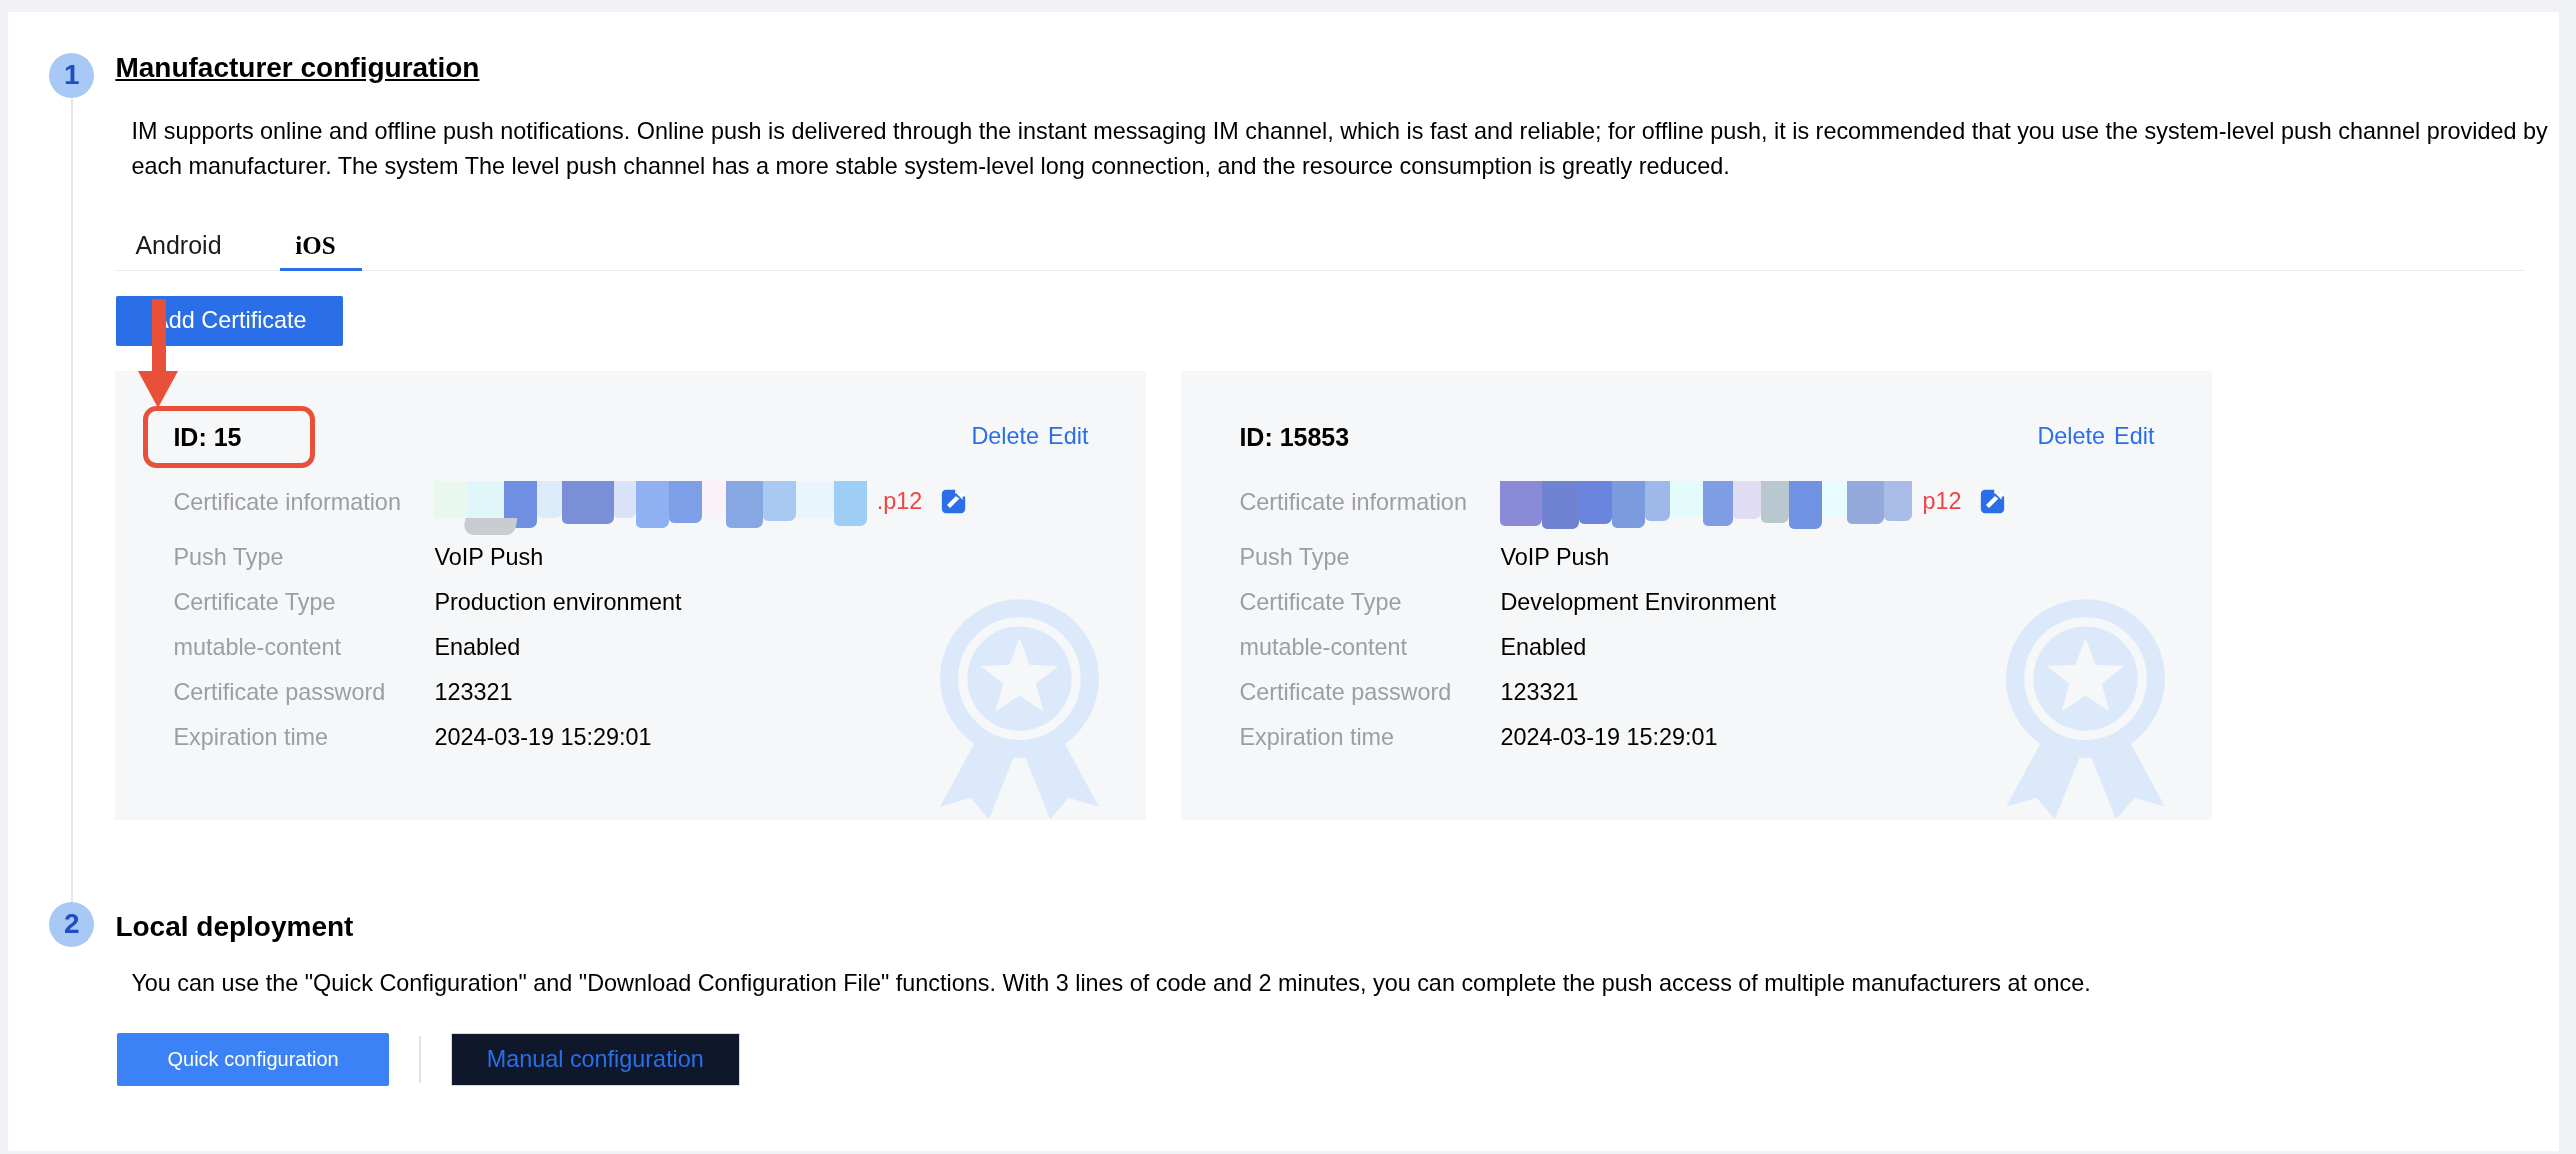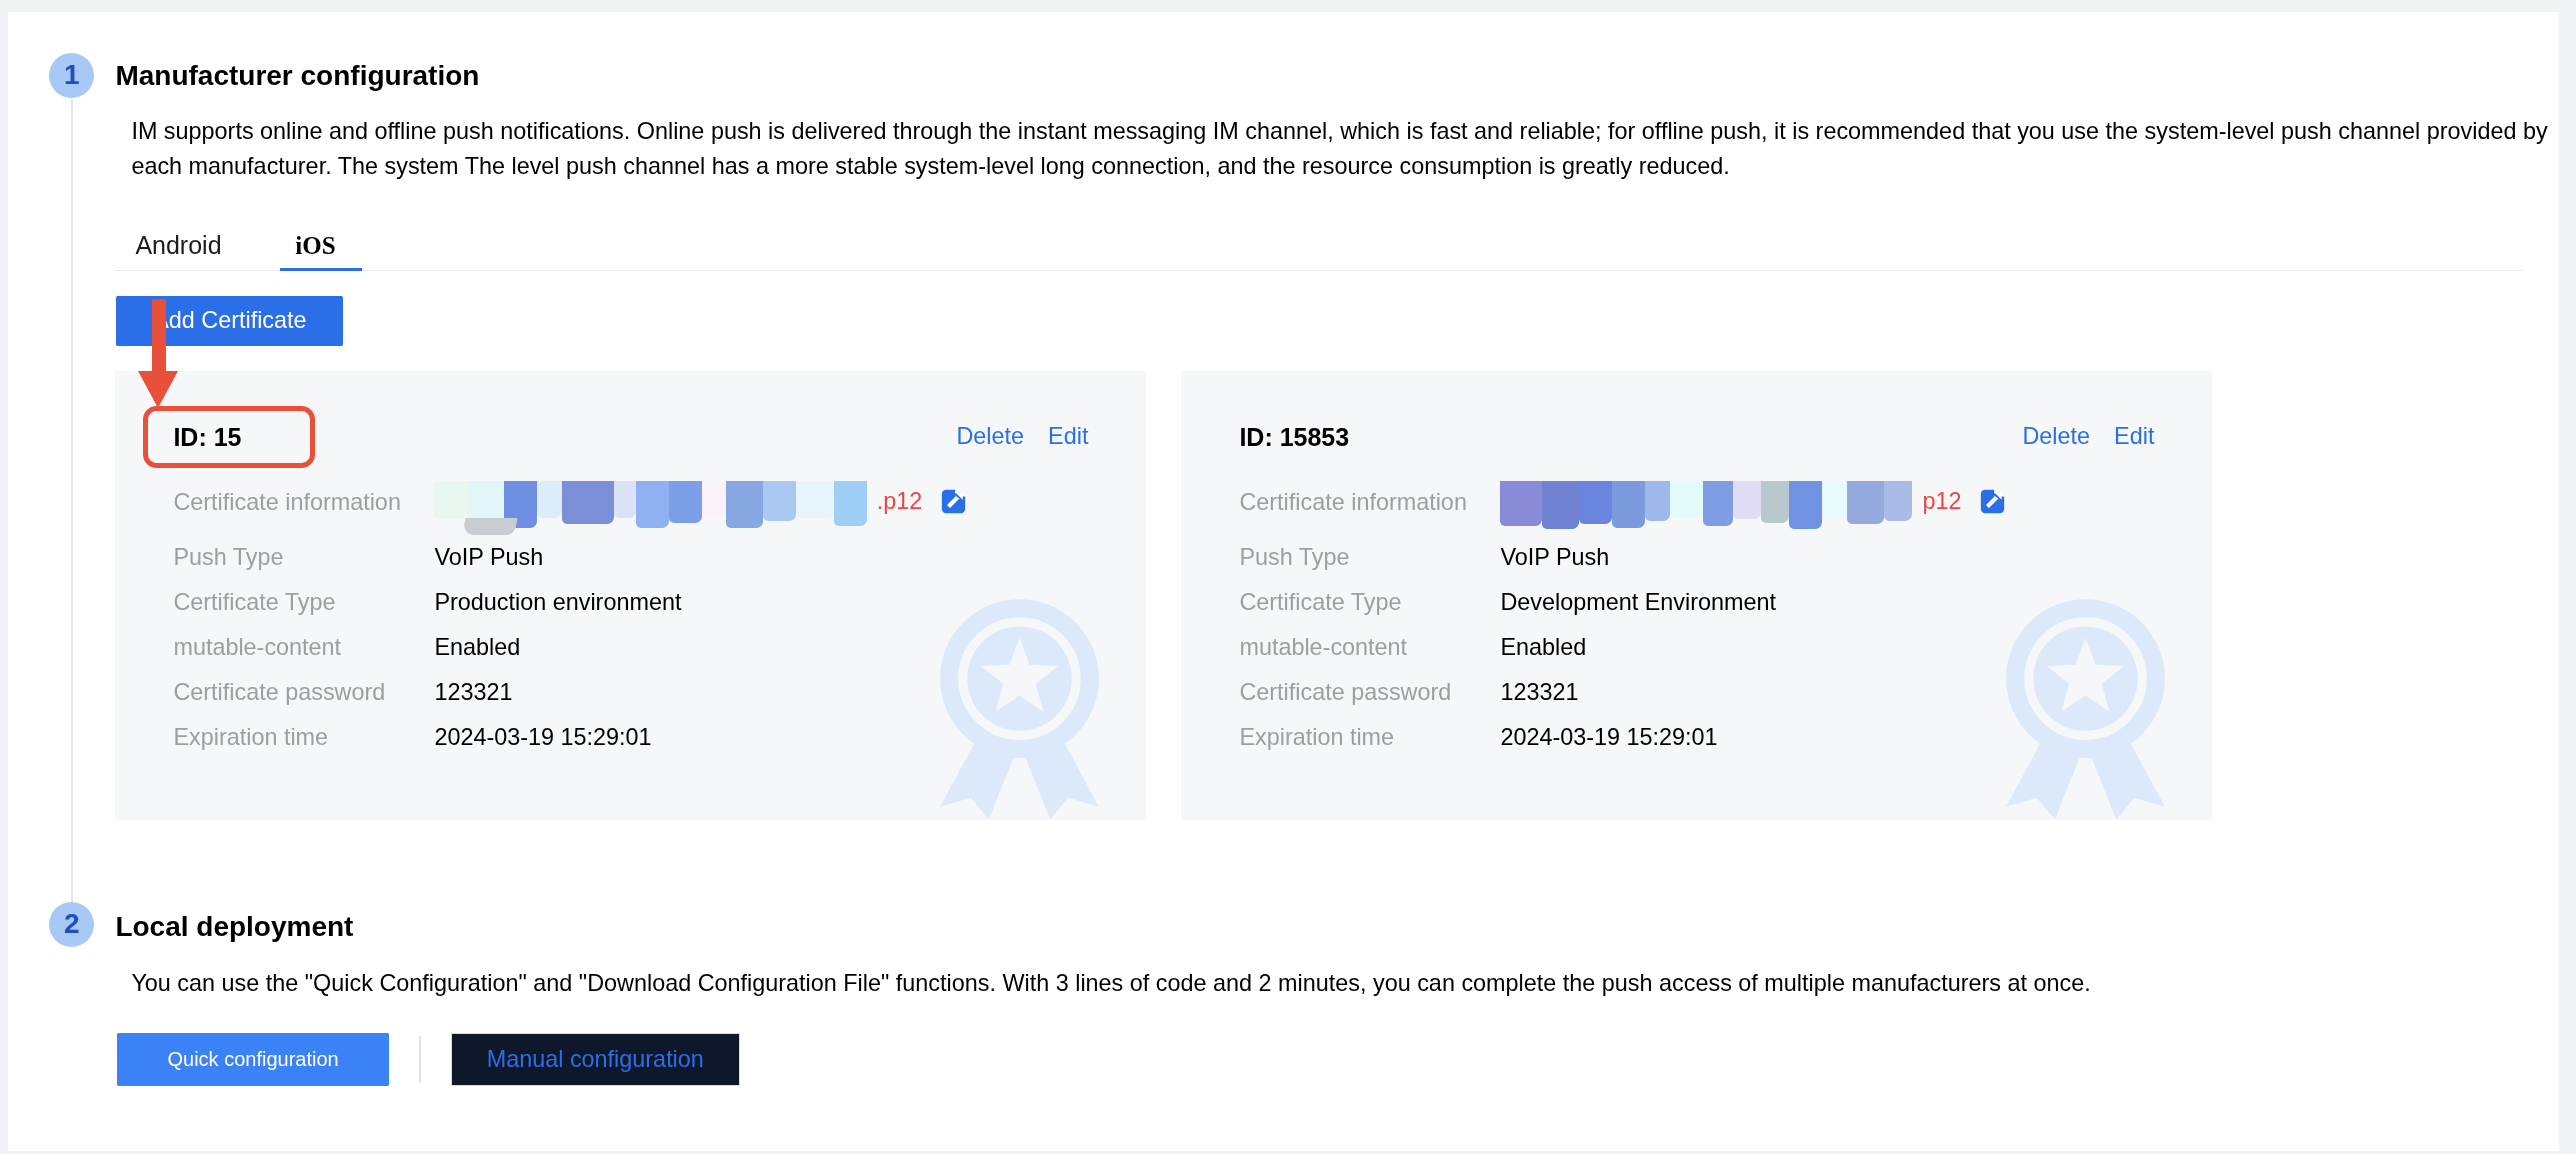--- a/index.html
+++ b/index.html
@@ -22,21 +22,21 @@
   }
   .step-circle.one { top:41px; }
   .step-circle.two { top:890px; }
   .connector {
     position:absolute; left:63px; top:87px; width:1.7px; height:804px;
     background:#e4e6ea; z-index:1;
   }
   .section-title {
     position:absolute; left:107px; font-size:28px; font-weight:bold; color:#000;
   }
-  .title-1 { top:48px; }
+  .title-1 { top:40px;text-decoration:underline; }
   .title-2 { top:899px; }
   .section-desc {
     position:absolute; left:107px; width:2422px; font-size:23.4px; line-height:35px; color:#000;margin-left:16px;
   }
   .desc-1 { top:102px; }
   .desc-2 { top:954px; width:2339px; }
 
   
   .tabbar {
     position:absolute; left:107px; top:217px; width:2409px;
@@ -67,21 +67,21 @@
   }
 
   
   .cards { position:absolute; left:107px; top:359px; display:flex; gap:35px; }
   .cert-card {
     width:1031px; height:449px; background:#f6f7f8; position:relative;
     padding:52px 58px 0 58px; overflow:hidden;
   }
   .card-head { display:flex; justify-content:space-between; align-items:flex-start; height:32px; }
   .card-id { font-size:25px; font-weight:bold; color:#000; white-space:nowrap; }
-  .card-actions { display:flex; gap:24px;text-align:center; }
+  .card-actions { display:flex; gap:9px;text-align:center; }
   .card-actions a { color:#2b6fe8; font-size:23.4px; text-decoration:none; cursor:pointer; }
   .card-rows { margin-top:35px; position:relative; z-index:1; }
   .card-row { display:flex; margin-bottom:20px; min-height:25px; }
   .card-row.mosaic-row { margin-bottom:8.4px; height:47px; align-items:flex-start; }
   .row-label { width:261px; flex:none; font-size:23.4px; color:#9b9ea3; line-height:25px; }
   .row-value { font-size:23.4px; color:#000; line-height:25px; }
   .mosaic-wrap { display:flex; align-items:flex-start; margin-top:-8.4px; position:relative; }
   .mosaic { display:flex; align-items:flex-start; }
   .mosaic span { display:block; flex:none; }
   .mosaic-tail {

